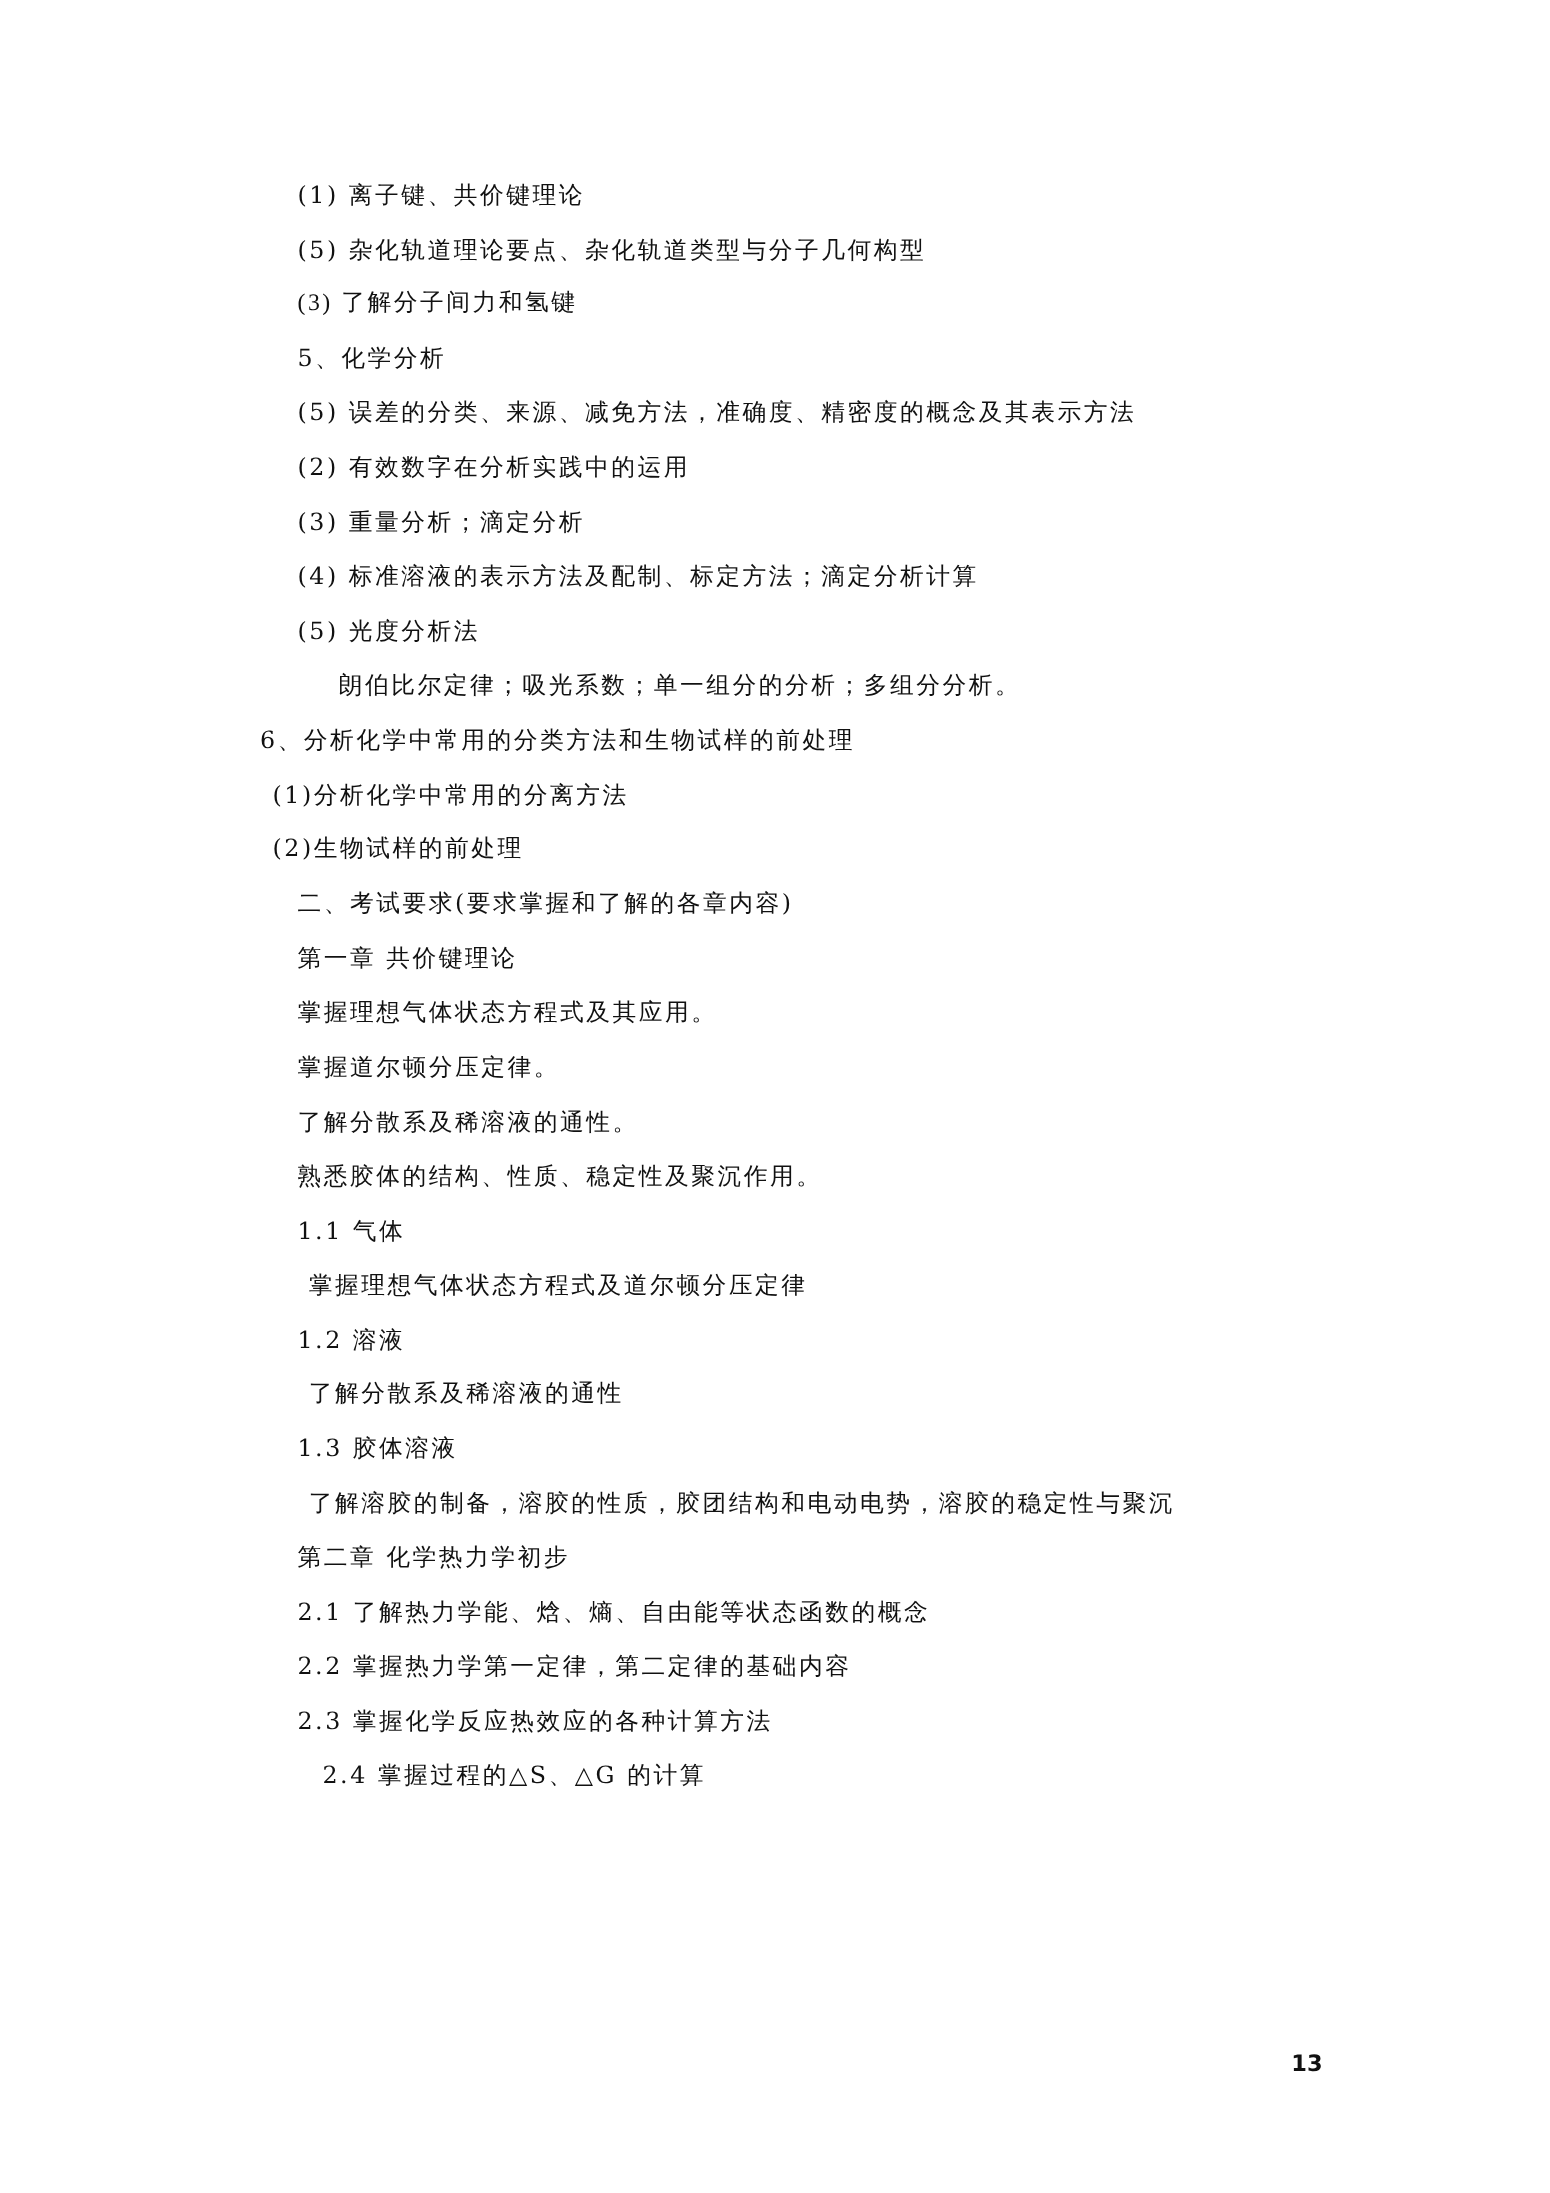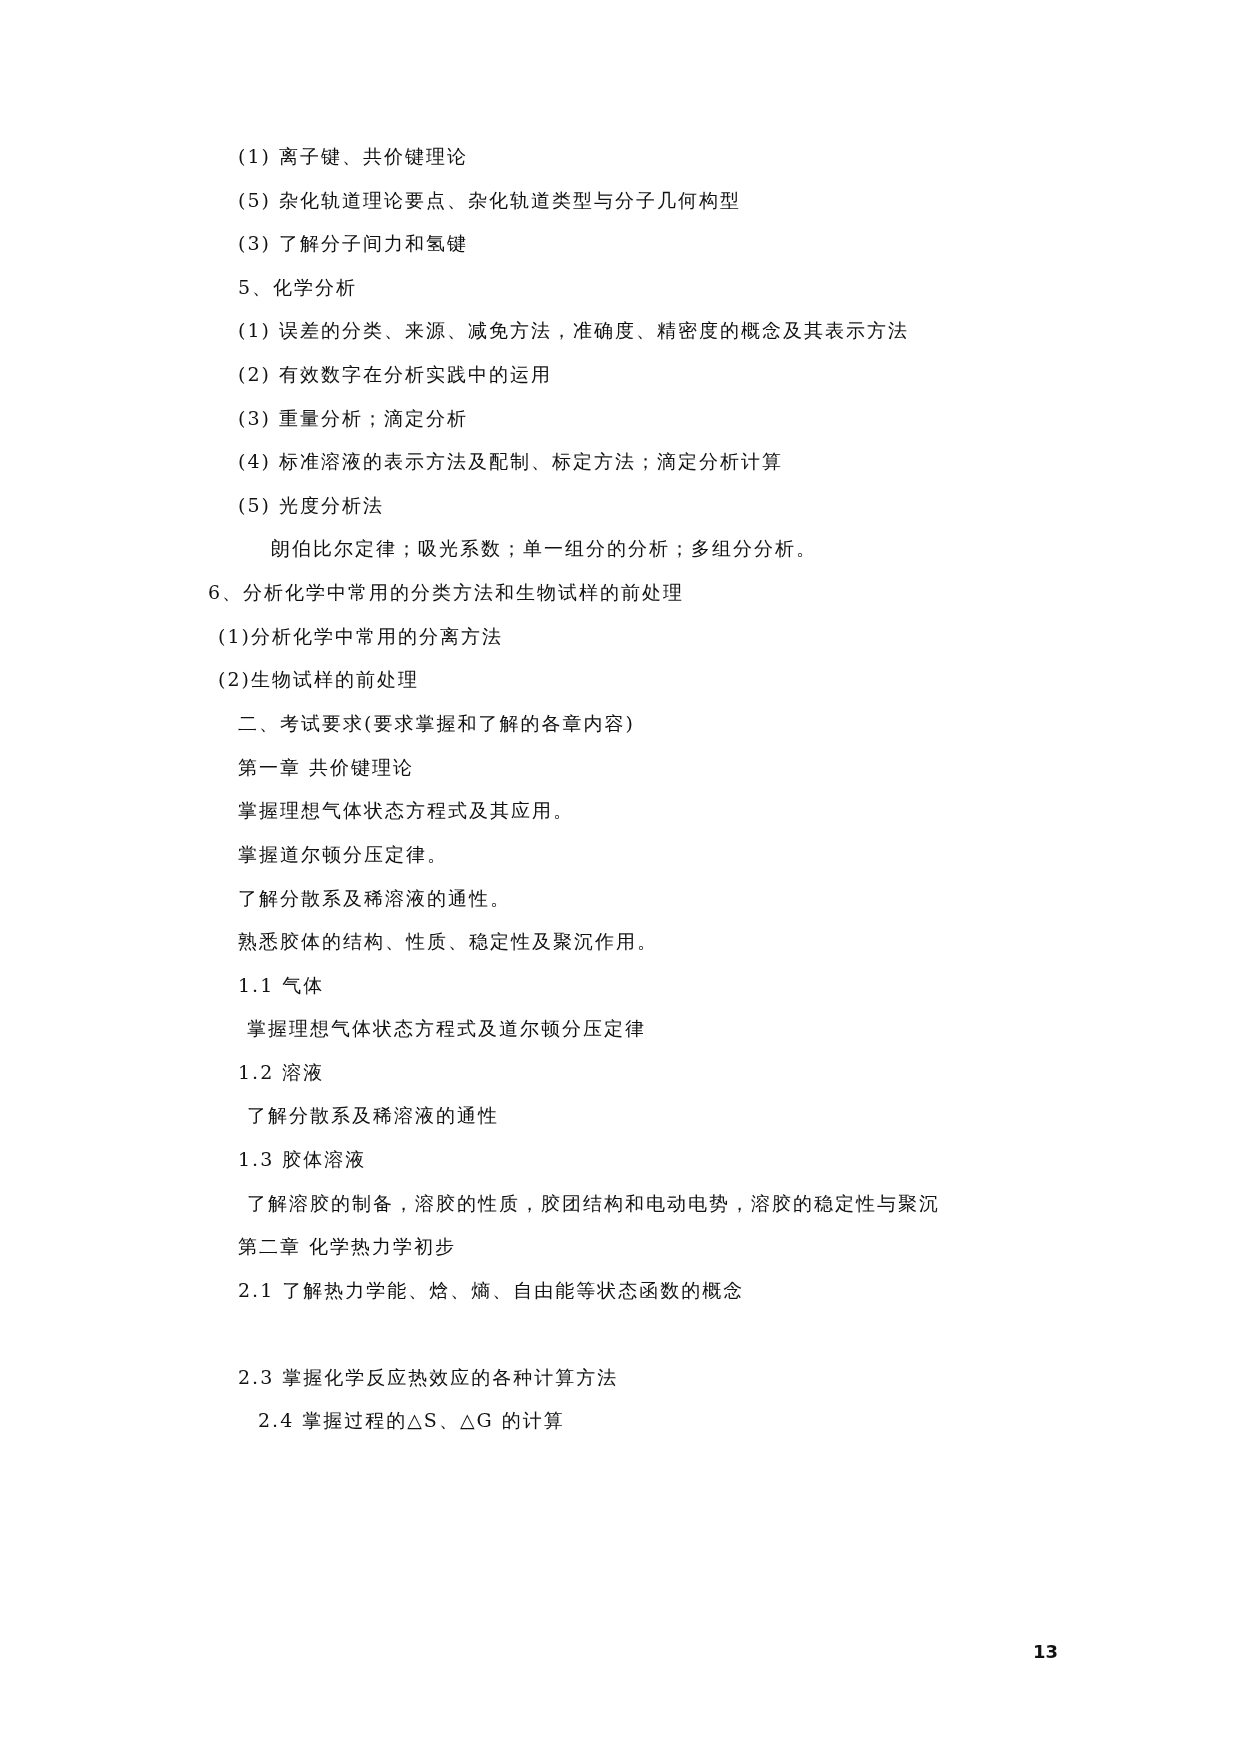--- a/index.html
+++ b/index.html
@@ -39,23 +39,23 @@
     font-size: 18px;
     color: #111111;
   }
 </style>
 </head>
 <body>
 
 <div class="page">
   <div class="line" style="left:238px; top:144px;">(1)  离子键、共价键理论</div>
   <div class="line" style="left:238px; top:188px;">(5)  杂化轨道理论要点、杂化轨道类型与分子几何构型</div>
-  <div class="line" style="left:238px; top:231px;">(3)  了解分子间力和氢键</div>
+  <div class="line" style="left:238px; top:231px;font-family:Liberation Serif, serif;">(3)  了解分子间力和氢键</div>
   <div class="line" style="left:238px; top:275px;">5、化学分析</div>
-  <div class="line" style="left:238px; top:318px;">(1)  误差的分类、来源、减免方法，准确度、精密度的概念及其表示方法</div>
+  <div class="line" style="left:238px; top:318px;">(5)  误差的分类、来源、减免方法，准确度、精密度的概念及其表示方法</div>
   <div class="line" style="left:238px; top:362px;">(2)  有效数字在分析实践中的运用</div>
   <div class="line" style="left:238px; top:406px;">(3)  重量分析；滴定分析</div>
   <div class="line" style="left:238px; top:449px;">(4)  标准溶液的表示方法及配制、标定方法；滴定分析计算</div>
   <div class="line" style="left:238px; top:493px;">(5)  光度分析法</div>
   <div class="line" style="left:271px; top:536px;">朗伯比尔定律；吸光系数；单一组分的分析；多组分分析。</div>
   <div class="line" style="left:208px; top:580px;">6、分析化学中常用的分类方法和生物试样的前处理</div>
   <div class="line" style="left:218px; top:624px;">(1)分析化学中常用的分离方法</div>
   <div class="line" style="left:218px; top:667px;">(2)生物试样的前处理</div>
   <div class="line" style="left:238px; top:711px;">二、考试要求(要求掌握和了解的各章内容)</div>
   <div class="line" style="left:238px; top:755px;">第一章  共价键理论</div>
@@ -64,17 +64,18 @@
   <div class="line" style="left:238px; top:886px;">了解分散系及稀溶液的通性。</div>
   <div class="line" style="left:238px; top:929px;">熟悉胶体的结构、性质、稳定性及聚沉作用。</div>
   <div class="line" style="left:238px; top:973px;">1.1 气体</div>
   <div class="line" style="left:247px; top:1016px;">掌握理想气体状态方程式及道尔顿分压定律</div>
   <div class="line" style="left:238px; top:1060px;">1.2 溶液</div>
   <div class="line" style="left:247px; top:1103px;">了解分散系及稀溶液的通性</div>
   <div class="line" style="left:238px; top:1147px;">1.3 胶体溶液</div>
   <div class="line" style="left:247px; top:1191px;">了解溶胶的制备，溶胶的性质，胶团结构和电动电势，溶胶的稳定性与聚沉</div>
   <div class="line" style="left:238px; top:1234px;">第二章    化学热力学初步</div>
   <div class="line" style="left:238px; top:1278px;">2.1 了解热力学能、焓、熵、自由能等状态函数的概念</div>
+  <div class="line" style="left:238px; top:1321px;">2.2 掌握热力学第一定律，第二定律的基础内容</div>
   <div class="line" style="left:238px; top:1365px;">2.3  掌握化学反应热效应的各种计算方法</div>
   <div class="line" style="left:238px; top:1408px;margin-left:20px;">2.4 掌握过程的△S、△G 的计算</div>
 
   <div class="page-number">13</div>
 </div>
 
 </body></html>

